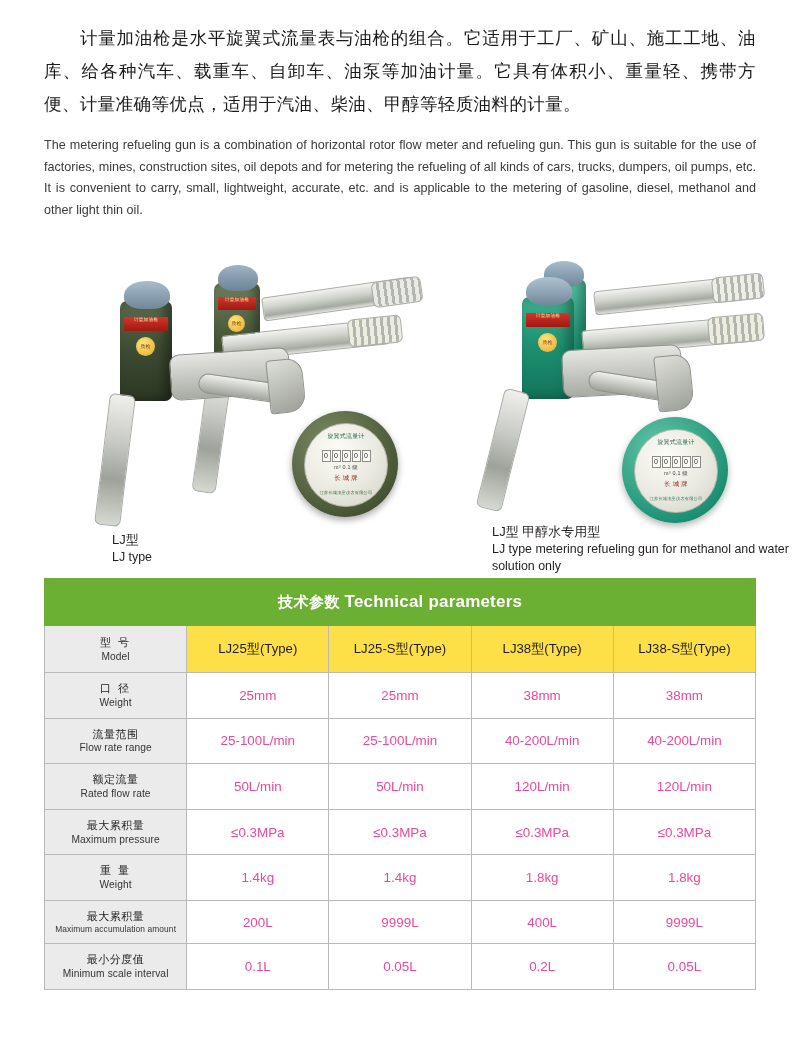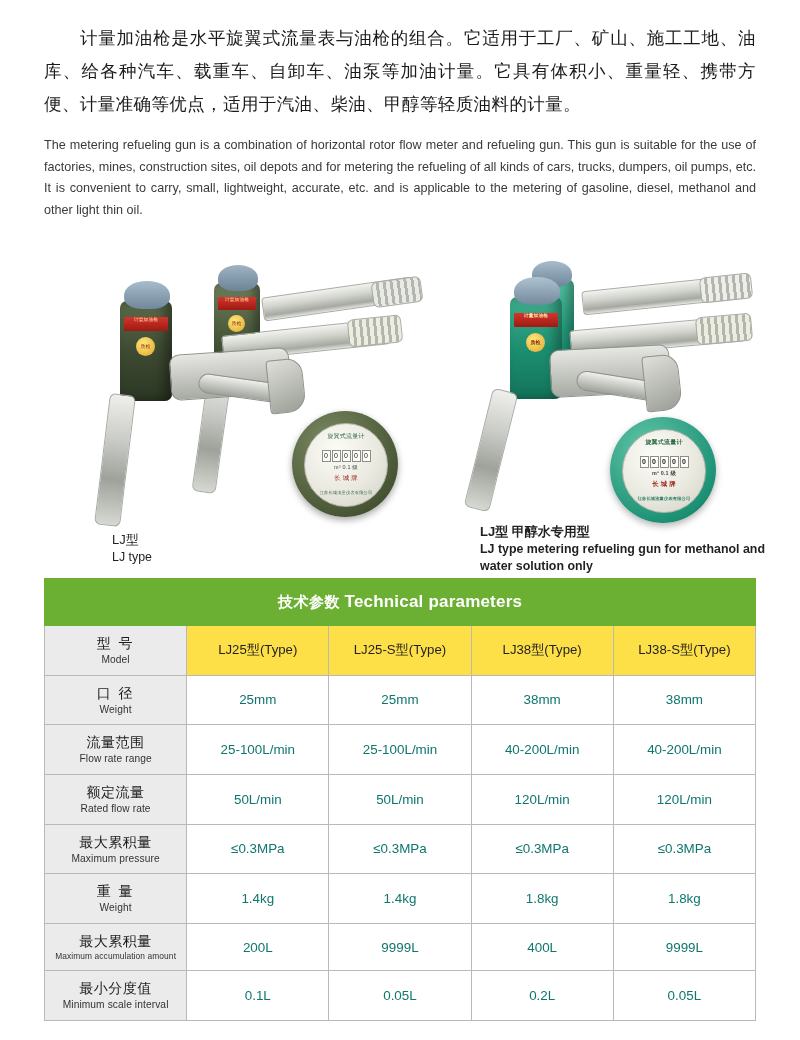--- a/index.html
+++ b/index.html
@@ -176,37 +176,37 @@
     letter-spacing: 0.2px;
   }
   .row-label {
     background: #ebebeb;
     width: 158px;
     padding: 8px 4px;
     line-height: 1.35;
   }
   .row-label .cn {
     display: block;
-    font-size: 14px;
+    font-size: 11px;
     letter-spacing: 2px;
     color: #1d1d1d;
   }
   .row-label .cn.tight { letter-spacing: 0.5px; }
   .row-label .en {
     display: block;
     font-size: 10.2px;
     color: #333;
     letter-spacing: 0.1px;
   }
   .row-label .en.small { font-size: 8.4px; }
   .data-cell {
     background: #ffffff;
     font-size: 13.4px;
     padding: 13px 4px;
-    color: #0f766e;
+    color: #ec4899;
   }
   .model-cell {
     background: #fde047;
     font-size: 13.2px;
     padding: 14px 4px;
   }
 </style>
 </head>
 <body>
 
@@ -276,21 +276,21 @@
           <div class="dial-text" style="top:66px; font-size:4.2px; color:#3d6b47;">江苏长城流量仪表有限公司</div>
         </div>
       </div>
 
       <div class="caption" style="left:40px; top:292px;">
         <span class="cn">LJ型</span><br>
         <span>LJ type</span>
       </div>
     </div>
 
-    <div class="gun-wrap" style="left:440px; top:0; width:330px; height:300px;font-weight:bold;">
+    <div class="gun-wrap" style="left:452px; top:0; width:330px; height:300px;">
 
       <div class="barrel hose-metal" style="left:130px; top:44px; width:160px; height:22px; transform:rotate(-6deg); border-radius:4px;"></div>
       <div class="barrel" style="left:248px; top:36px; width:50px; height:24px; transform:rotate(-6deg);
                   background:repeating-linear-gradient(90deg,#edeee8 0 4px,#b3b5af 4px 7px); border:1px solid #a9aba5;"></div>
 
       <div class="meter-body gr2" style="left:76px; top:40px; width:46px; height:92px; box-shadow:inset -6px 0 10px rgba(0,0,0,.3);"></div>
       <div class="meter-dial" style="left:80px; top:22px; width:40px; height:26px;
                   background:linear-gradient(180deg,#a8bccc,#6d8698); border-radius:50% 50% 40% 40%;"></div>
 
       <div class="barrel hose-metal" style="left:118px; top:84px; width:172px; height:24px; transform:rotate(-5deg); border-radius:4px;"></div>

